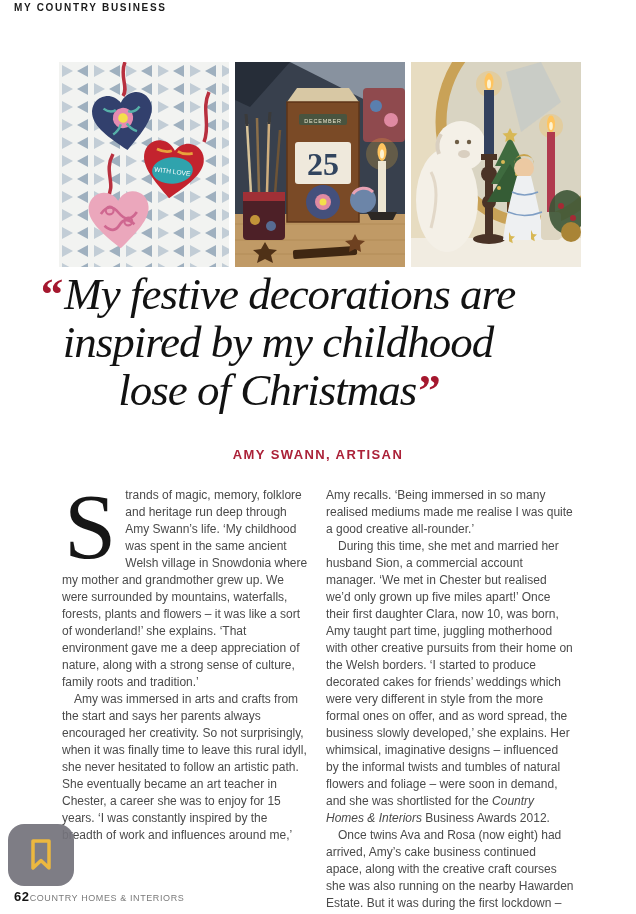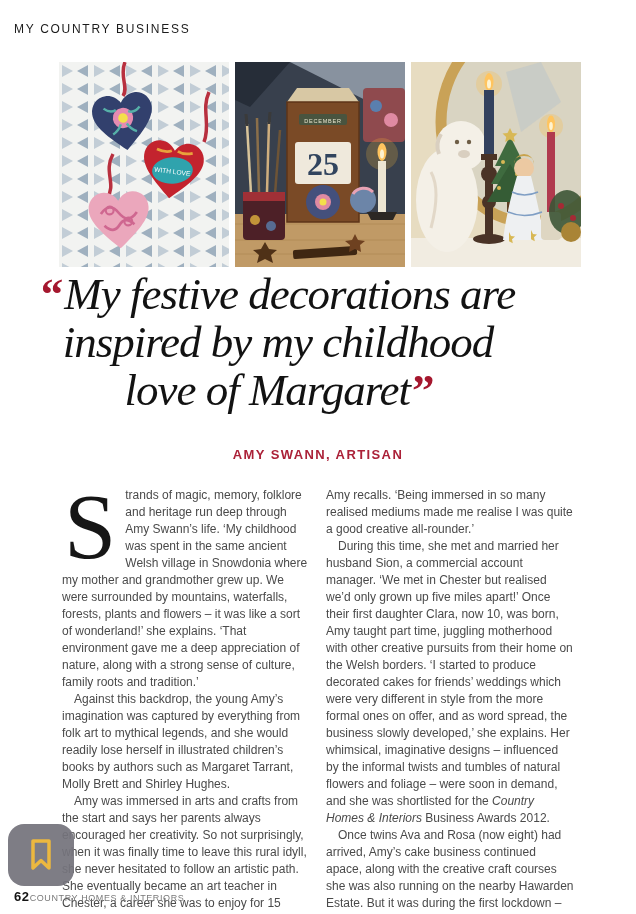--- a/index.html
+++ b/index.html
@@ -1,19 +1,19 @@
 <!DOCTYPE html>
 <html><head>
 <meta charset="utf-8">
 <style>
   html,body{margin:0;padding:0;background:#ffffff;}
   .page{position:relative;width:636px;height:914px;background:#ffffff;overflow:hidden;
         font-family:"Liberation Sans",sans-serif;}
 
-  .kicker{position:absolute;top:22px;left:14px;font-size:12px;font-weight:normal;
+  .kicker{position:absolute;top:2px;left:14px;font-size:10px;font-weight:bold;
           letter-spacing:1.7px;color:#1b1b1b;}
 
   .photo-strip{position:absolute;top:62px;left:59px;display:flex;gap:6px;}
   .photo{margin:0;width:170px;height:205px;overflow:hidden;background:#eee;}
   .photo svg{display:block;width:100%;height:100%;}
 
   .pullquote{position:absolute;top:270px;left:0;width:556px;text-align:center;
              font-family:"Liberation Serif",serif;font-style:italic;
              font-size:45px;line-height:48px;color:#121212;letter-spacing:-1px;}
   .qmark{color:#a5172e;font-weight:bold;font-style:normal;letter-spacing:-3px;}
@@ -195,29 +195,28 @@
             <circle cx="162" cy="156" r="3" fill="#a52a35"></circle>
           <circle cx="160" cy="170" r="10" fill="#a98436"></circle>
         </g>
       </svg>
     </figure>
   </div>
 
   <div class="pullquote">
     <div><span class="qmark open">“</span><span>My festive decorations are</span></div>
     <div>inspired by my childhood</div>
-    <div><span>love of Margaret</span><span class="qmark close">”</span></div>
+    <div><span>lose of Christmas</span><span class="qmark close">”</span></div>
   </div>
 
   <div class="byline">AMY SWANN, ARTISAN</div>
 
   <div class="columns">
     <div class="col">
       <p><span class="dropcap">S</span><span>trands of magic, memory, folklore and heritage run deep through Amy Swann’s life. ‘My childhood was spent in the same ancient Welsh village in Snowdonia where my mother and grandmother grew up. We were surrounded by mountains, waterfalls, forests, plants and flowers – it was like a sort of wonderland!’ she explains. ‘That environment gave me a deep appreciation of nature, along with a strong sense of culture, family roots and tradition.’</span></p>
-      <p class="indent">Against this backdrop, the young Amy’s imagination was captured by everything from folk art to mythical legends, and she would readily lose herself in illustrated children’s books by authors such as Margaret Tarrant, Molly Brett and Shirley Hughes.</p>
       <p class="indent">Amy was immersed in arts and crafts from the start and says her parents always encouraged her creativity. So not surprisingly, when it was finally time to leave this rural idyll, she never hesitated to follow an artistic path. She eventually became an art teacher in Chester, a career she was to enjoy for 15 years. ‘I was constantly inspired by the breadth of work and influences around me,’</p>
     </div>
     <div class="col">
       <p>Amy recalls. ‘Being immersed in so many realised mediums made me realise I was quite a good creative all-rounder.’</p>
       <p class="indent"><span>During this time, she met and married her husband Sion, a commercial account manager. ‘We met in Chester but realised we’d only grown up five miles apart!’ Once their first daughter Clara, now 10, was born, Amy taught part time, juggling motherhood with other creative pursuits from their home on the Welsh borders. ‘I started to produce decorated cakes for friends’ weddings which were very different in style from the more formal ones on offer, and as word spread, the business slowly developed,’ she explains. Her whimsical, imaginative designs – influenced by the informal twists and tumbles of natural flowers and foliage – were soon in demand, and she was shortlisted for the </span><span class="ital">Country Homes &amp; Interiors</span><span> Business Awards 2012.</span></p>
       <p class="indent"><span>Once twins Ava and Rosa (now eight) had arrived, Amy’s cake business continued apace, along with the creative craft courses she was also running on the nearby Hawarden Estate. But it was during the first lockdown – when weddings were off the cards – that another idea took root, stirred</span></p>
     </div>
   </div>
 
   <div class="footer">

